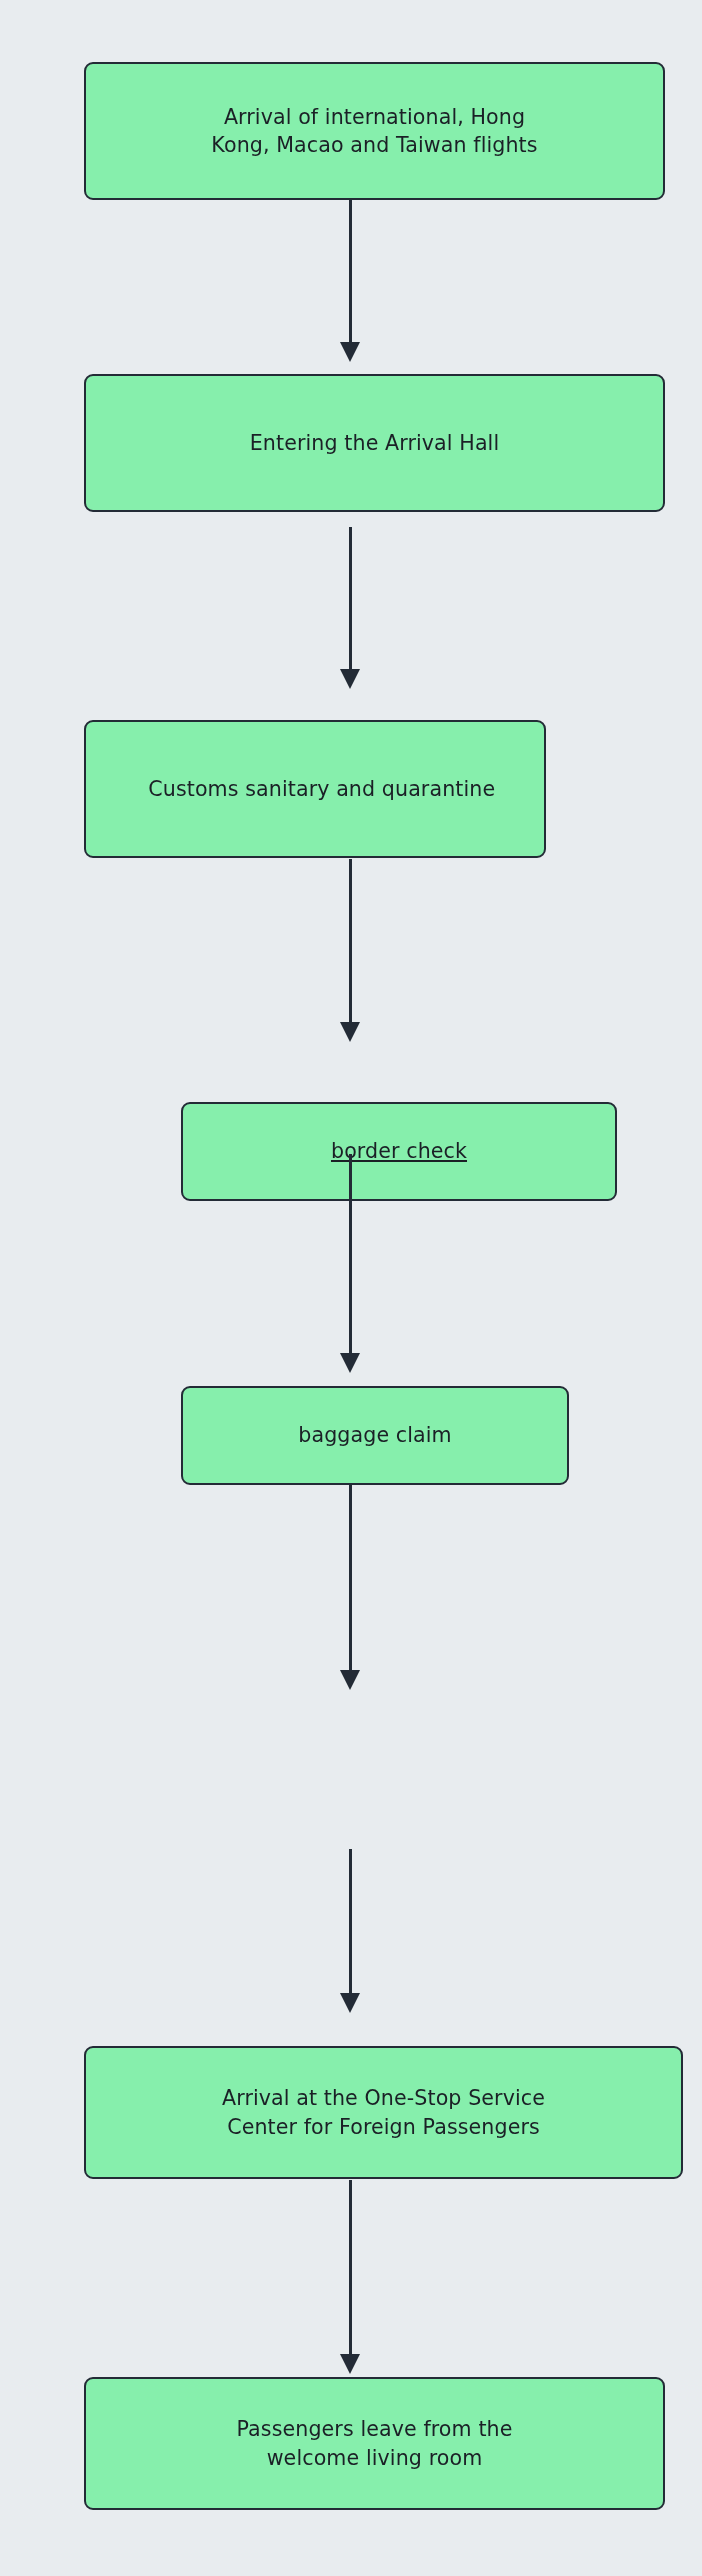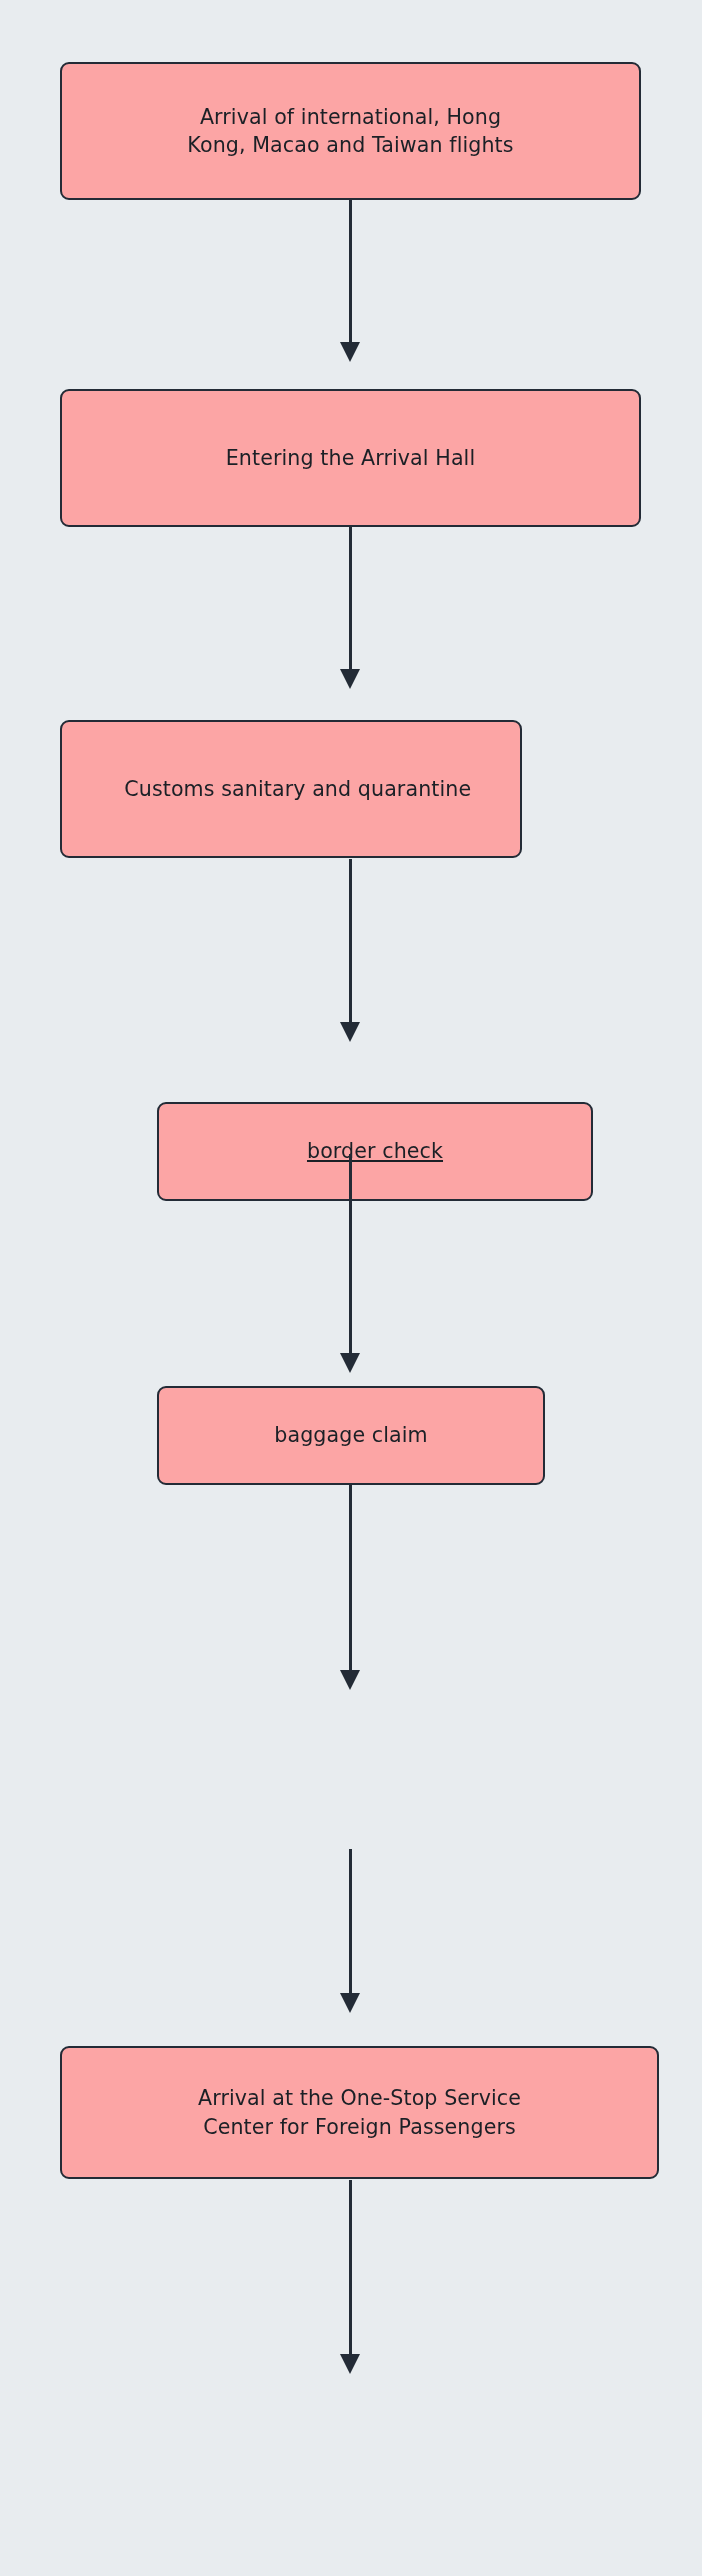--- a/index.html
+++ b/index.html
@@ -14,33 +14,34 @@
     overflow: hidden;
   }
   #flowchart {
     position: relative;
     width: 702px;
     height: 2576px;
   }
   .node {
     position: absolute;
     box-sizing: border-box;
-    background: #fca5a5;
+    background: #86efac;
     border: 2.5px solid #232b36;
     border-radius: 9px;
     display: flex;
     align-items: center;
     justify-content: center;
     text-align: center;
     color: #1b2026;
     font-size: 20.6px;
     line-height: 1.38;
     letter-spacing: 0.1px;
     font-weight: 400;
     padding: 3.3px 11.5px;
+    margin-left: 24px;
   }
   .node .label {
     display: block;
     width: 100%;
     white-space: pre-line;
   }
   .edge {
     position: absolute;
     width: 2.5px;
     background: #232b36;
@@ -62,21 +63,21 @@
 <div id="flowchart">
 
   <div class="node" style="left:60px; top:62px; width:581px; height:138px;">
     <span class="label">Arrival of international, Hong
 Kong, Macao and Taiwan flights</span>
   </div>
 
   <div class="edge" style="top:200px; height:148px;"></div>
   <div class="arrowhead" style="top:342px;"></div>
 
-  <div class="node" style="left:60px; top:389px; width:581px; height:138px;">
+  <div class="node" style="left:60px; top:374px; width:581px; height:138px;">
     <span class="label">Entering the Arrival Hall</span>
   </div>
 
   <div class="edge" style="top:527px; height:148px;"></div>
   <div class="arrowhead" style="top:669px;"></div>
 
   <div class="node" style="left:60px; top:720px; width:462px; height:138px;padding-left:25px;">
     <span class="label">Customs sanitary and quarantine</span>
   </div>
 
@@ -102,15 +103,19 @@
   <div class="arrowhead" style="top:1993px;"></div>
 
   <div class="node" style="left:60px; top:2046px; width:599px; height:133px;">
     <span class="label">Arrival at the One-Stop Service
 Center for Foreign Passengers</span>
   </div>
 
   <div class="edge" style="top:2180px; height:181px;"></div>
   <div class="arrowhead" style="top:2354px;"></div>
 
+  <div class="node" style="left:60px; top:2377px; width:581px; height:133px;">
+    <span class="label">Passengers leave from the
+welcome living room</span>
+  </div>
 
 </div>
 
 
 </body></html>

